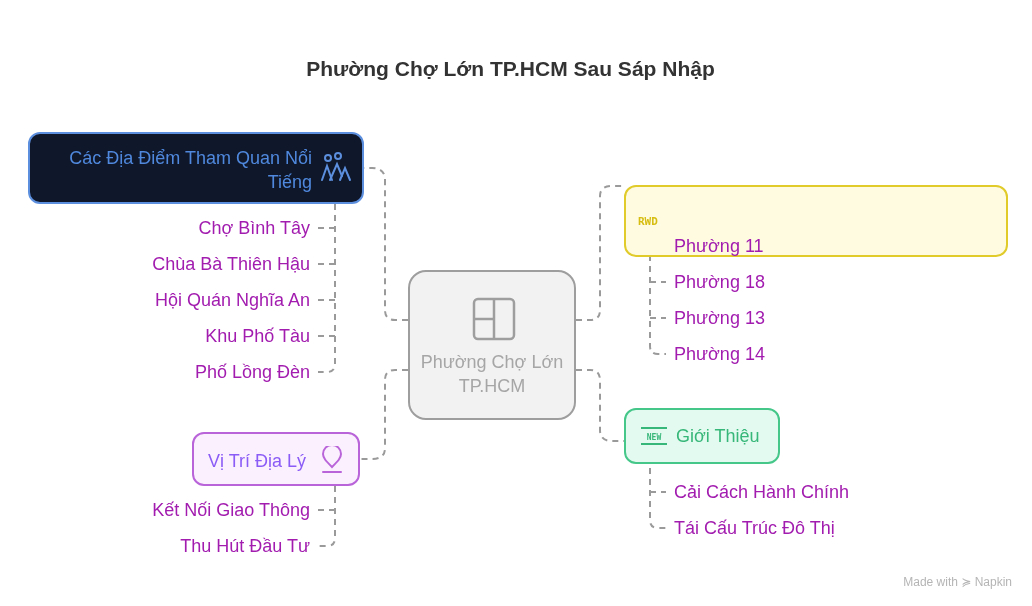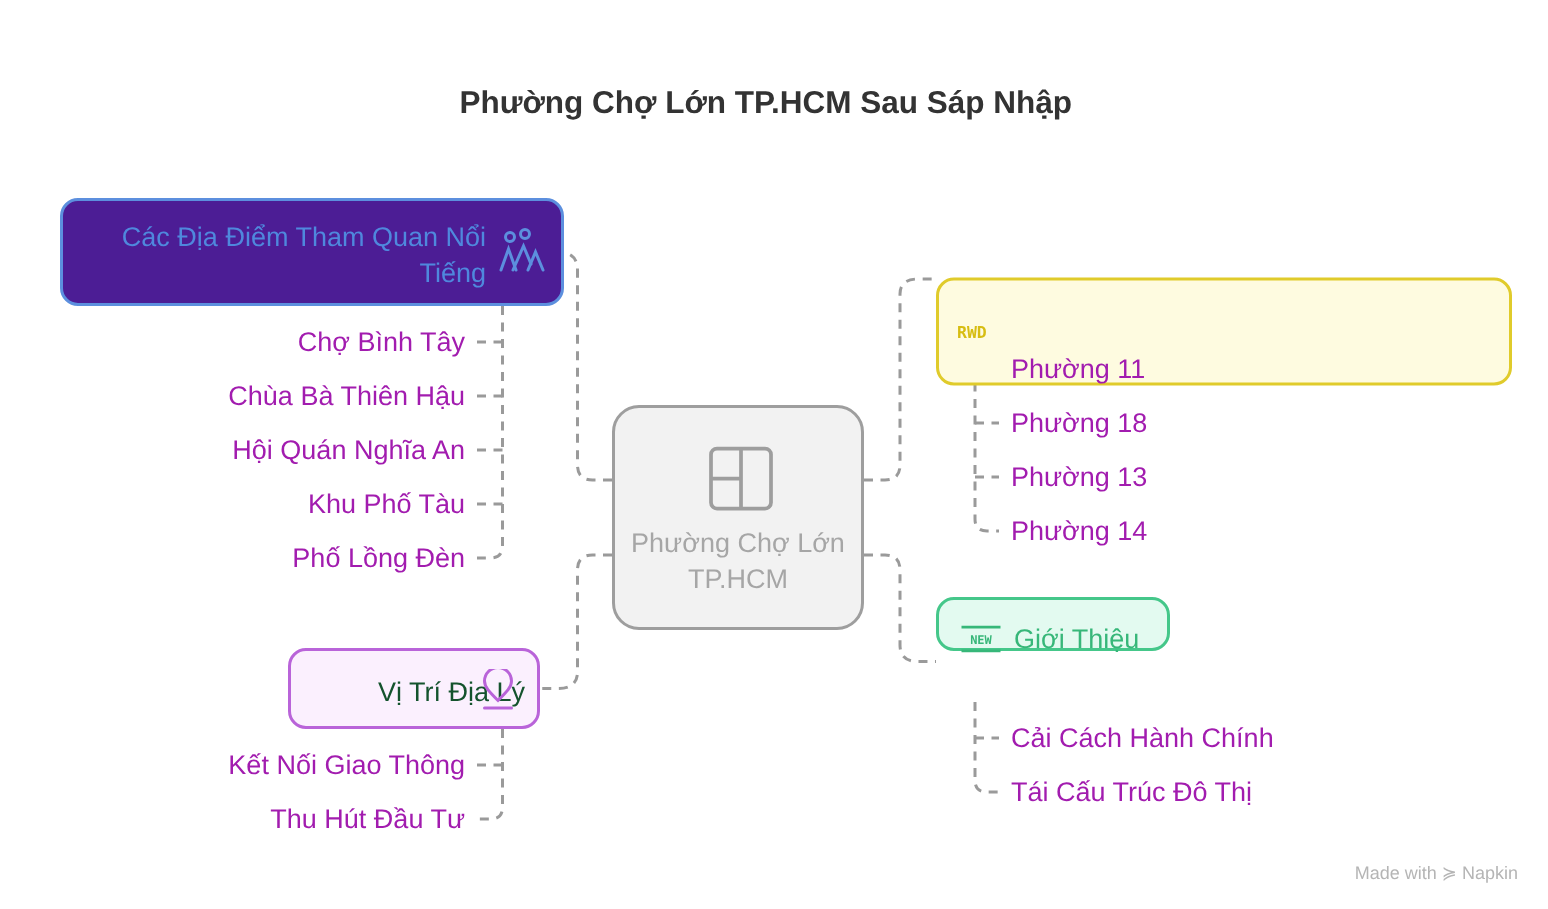--- a/index.html
+++ b/index.html
@@ -5,30 +5,30 @@
   html, body { margin:0; padding:0; }
   body { width:1032px; height:606px; background:#ffffff; position:relative; overflow:hidden;
          font-family:"Liberation Sans", "DejaVu Sans", sans-serif; }
   .title { position:absolute; left:0; width:1021px; top:57px; text-align:center;
            font-size:21px; font-weight:bold; color:#333333; }
   svg.lines { position:absolute; left:0; top:0; }
   .box { position:absolute; box-sizing:border-box; border-radius:12px; border:2px solid; }
   .center { left:408px; top:270px; width:168px; height:150px; background:#f2f2f2; border-color:#9e9e9e; border-radius:18px; }
   .center .label { position:absolute; left:0; right:0; top:78px; text-align:center; font-size:18px; line-height:24px; color:#a6a6a6; }
   .center .ico { position:absolute; left:62px; top:25px; }
-  .blue { left:40px; top:132px; width:336px; height:72px; background:#4c1d95; border-color:#5c8fde; }
+  .blue { left:28px; top:132px; width:336px; height:72px; background:#0f172a; border-color:#5c8fde; }
   .blue .label { position:absolute; right:50px; top:12px; text-align:right; font-size:18px; line-height:24px; color:#4f88dd; width:270px; }
   .blue .ico { position:absolute; right:10px; top:18px; }
   .yellow { left:624px; top:150px; width:384px; height:72px; background:#fefbe0; border-color:#e0cb2b;margin-top:35px; }
   .yellow .label { position:absolute; left:50px; top:12px; font-size:18px; line-height:24px; color:#d7bd12; width:320px; }
   .yellow .ico { position:absolute; left:12px; top:28px; font-size:11px; font-weight:bold; color:#d7bd12; font-family:"DejaVu Sans Mono", monospace; }
   .purple { left:192px; top:432px; width:168px; height:54px; background:#fbf0fe; border-color:#b964d9; }
-  .purple .label { position:absolute; left:14px; top:15px; font-size:18px; line-height:24px; color:#14532d;margin-left:44px; }
+  .purple .label { position:absolute; left:14px; top:15px; font-size:18px; line-height:24px; color:#8b5cf6; }
   .purple .ico { position:absolute; right:14px; top:12px; }
-  .green { left:624px; top:398px; width:156px; height:36px; background:#e3faf0; border-color:#45c78a;padding-left:26px; }
+  .green { left:624px; top:408px; width:156px; height:56px; background:#e3faf0; border-color:#45c78a;padding-left:26px; }
   .green .label { position:absolute; left:50px; top:14px; font-size:18px; line-height:24px; color:#37b779; }
   .green .ico { position:absolute; left:14px; top:17px; }
   .item { position:absolute; font-size:18px; line-height:22px; color:#a21caf; white-space:nowrap; }
   .item.left { text-align:right; right:722px; }
   .item.right { left:674px; }
   .footer { position:absolute; right:20px; top:575px; font-size:12px; color:#b5b5b5; }
 </style>
 </head>
 <body>
 

